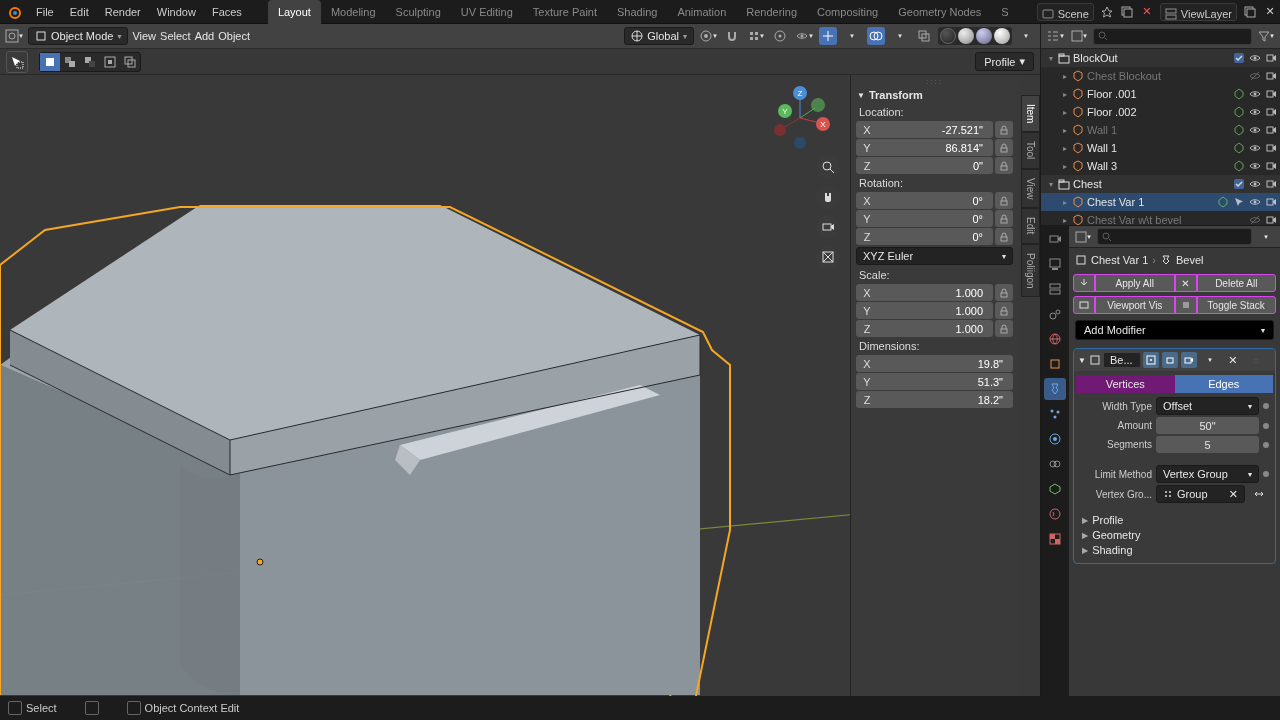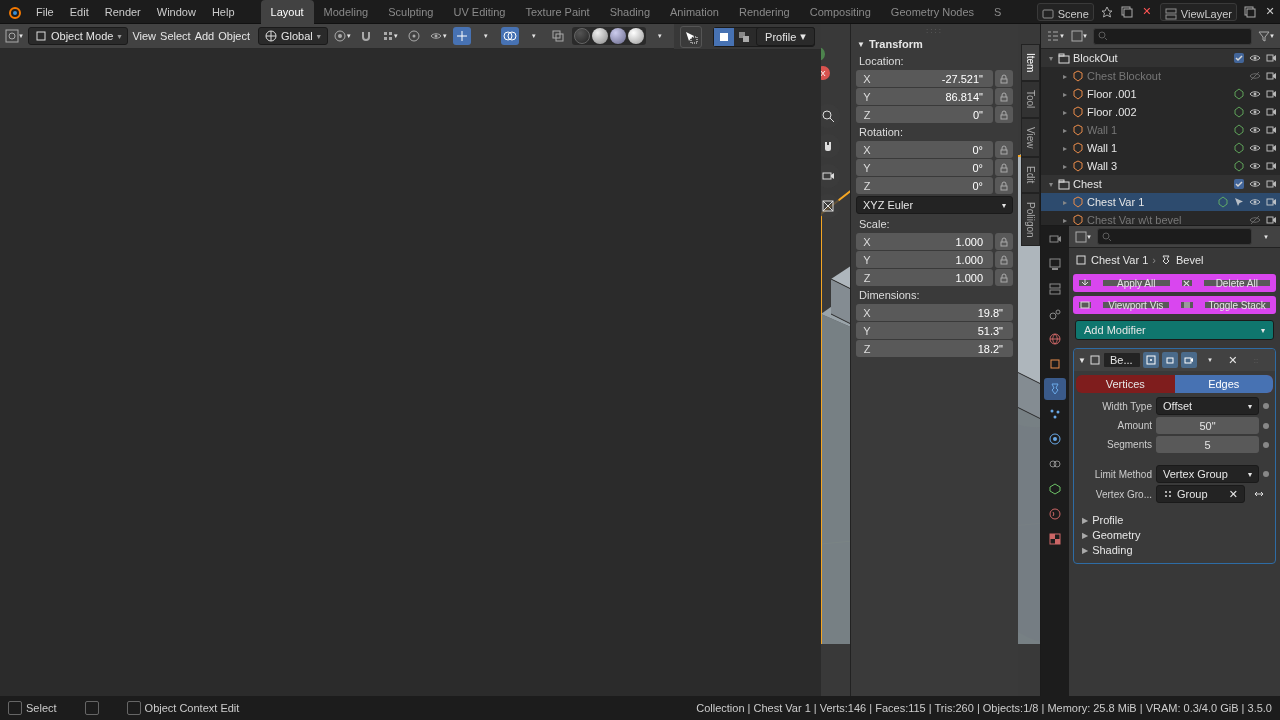--- a/index.html
+++ b/index.html
@@ -11,21 +11,21 @@
 .tabs .tab{padding:0 10px;line-height:24px;color:#8a8a8a;cursor:pointer}
 .tabs .tab.active{background:#424242;color:#fff;border-radius:4px 4px 0 0}
 .tabs .tab.cut{width:10px;overflow:hidden}
 .topright{margin-left:auto;display:flex;align-items:center;height:24px;color:#ccc}
 .scenebox,.layerbox{display:flex;align-items:flex-end;background:#232323;border:1px solid #3a3a3a;height:18px;border-radius:3px;margin:0 3px;padding:0 4px}
 .scenebox .sicon,.layerbox .sicon{width:12px;height:12px;margin-right:4px;opacity:.8}
 .icobtn{width:18px;height:18px;display:flex;align-items:center;justify-content:center;border-radius:3px;margin:0 1px;cursor:pointer}
 .icobtn.red{color:#f55}
 
 .main{display:flex;height:672px}
-.vp-wrap{width:1040px;display:flex;}
+.vp-wrap{width:1040px;display:flex;flex-direction:column}
 .vp-header{height:25px;background:#424242;display:flex;align-items:center;padding:0 4px;gap:4px;border-bottom:1px solid #2a2a2a}
 .dd{display:flex;align-items:center;background:#2a2a2a;border:1px solid #1a1a1a;border-radius:3px;height:18px;padding:0 6px;cursor:pointer;gap:4px}
 .dd .arr{font-size:8px;opacity:.6}
 .vp-header .right{margin-left:auto;display:flex;align-items:center;gap:4px}
 .shading{display:flex;background:#2a2a2a;border-radius:3px;padding:1px}
 .shading .sball{width:16px;height:16px;border-radius:50%;margin:0 1px;cursor:pointer}
 
 .toolrow{height:26px;background:#383838;display:flex;align-items:center;padding:0 6px;border-bottom:1px solid #2a2a2a;position:relative}
 .toolrow .tbtn{width:22px;height:22px;border:1px solid #2a2a2a;background:#3a3a3a;border-radius:3px;margin-right:3px;display:flex;align-items:center;justify-content:center;cursor:pointer}
 .toolrow .tbtn.cursor{background:#3a3a3a;border-color:#555}
@@ -72,31 +72,31 @@
 .orow .ric .ri{width:14px;height:14px;display:flex;align-items:center;justify-content:center;opacity:.8;cursor:pointer}
 
 .propwrap{flex:1;display:flex;border-top:1px solid #1a1a1a}
 .ptabs{width:28px;background:#1c1c1c;display:flex;flex-direction:column;align-items:center;padding-top:2px;gap:3px}
 .ptabs .pt{width:22px;height:22px;border-radius:3px;display:flex;align-items:center;justify-content:center;cursor:pointer}
 .ptabs .pt.active{background:#3a5a8a}
 .props{flex:1;background:#383838;display:flex;flex-direction:column;overflow:auto}
 .props .phead{height:22px;display:flex;align-items:center;padding:0 4px;background:#424242;gap:4px;border-bottom:1px solid #222}
 .props .pbread{height:24px;display:flex;align-items:center;padding:0 6px;gap:4px;font-size:11px}
 .props .btnrow{display:flex;margin:2px 4px;gap:0}
-.props .bbtn{flex:1;background:#595959;border:6px solid #d946ef;height:18px;display:flex;align-items:center;justify-content:center;cursor:pointer;font-size:10px}
+.props .bbtn{flex:1;background:#595959;border:1px solid #d946ef;height:18px;display:flex;align-items:center;justify-content:center;cursor:pointer;font-size:10px}
 .props .bbtn:first-child{border-radius:3px 0 0 3px}
 .props .bbtn:last-child{border-radius:0 3px 3px 0}
 .props .bbtn.icon{flex:0 0 22px}
-.props .addmod{margin:4px 6px;background:#0f766e;border:1px solid #1a1a1a;border-radius:3px;height:20px;display:flex;align-items:center;padding:0 8px;cursor:pointer}
+.props .addmod{margin:4px 6px;background:#000000;border:1px solid #1a1a1a;border-radius:3px;height:20px;display:flex;align-items:center;padding:0 8px;cursor:pointer}
 .props .addmod .arr{margin-left:auto;font-size:8px}
 .modpanel{margin:4px;border:1px solid #2e6ca5;border-radius:4px;background:#3a3a3a;padding-bottom:4px}
 .modpanel .mhdr{display:flex;align-items:center;height:22px;padding:0 4px;gap:3px;background:#424242;border-radius:4px 4px 0 0}
 .modpanel .mhdr .mname{background:#232323;border-radius:1px;padding:1px 6px;width:36px;overflow:hidden}
 .modpanel .mhdr .tg{width:16px;height:16px;background:#4a6a8a;border-radius:2px;display:flex;align-items:center;justify-content:center;cursor:pointer}
-.modpanel .seg2{display:flex;margin:4px 2px;background:#7f1d1d;border-radius:6px;overflow:hidden}
+.modpanel .seg2{display:flex;margin:4px 2px;background:#701a75;border-radius:0;overflow:hidden}
 .modpanel .seg2 .s{flex:1;text-align:center;padding:3px 0;cursor:pointer}
 .modpanel .seg2 .s.active{background:#4772b3;color:#fff}
 .modpanel .prow{display:flex;align-items:center;margin:2px 6px;gap:4px}
 .modpanel .prow .pl{width:72px;text-align:right;color:#ccc;font-size:10px}
 .modpanel .prow .pv{flex:1;background:#595959;border-radius:3px;height:17px;display:flex;align-items:center;justify-content:center;position:relative}
 .modpanel .prow .psel{flex:1;background:#232323;border:1px solid #1a1a1a;border-radius:3px;height:18px;display:flex;align-items:center;padding:0 6px;cursor:pointer}
 .modpanel .prow .psel .arr{margin-left:auto;font-size:8px}
 .modpanel .prow .dot{width:6px;height:6px;border-radius:50%;background:#888}
 .modpanel .sub{display:flex;align-items:center;margin:3px 8px;gap:4px;cursor:pointer}
 .modpanel .sub .tri{font-size:8px;color:#aaa}
@@ -114,21 +114,21 @@
   <div class="logo">
     <svg width="16" height="16" viewBox="0 0 16 16">
         <circle cx="9" cy="9" r="5" fill="none" stroke="#f57900" stroke-width="2"></circle>
         <circle cx="9" cy="9" r="2" fill="#3b8dd1"></circle>
       </svg>
   </div>
   <div class="mi">File</div>
   <div class="mi">Edit</div>
   <div class="mi">Render</div>
   <div class="mi">Window</div>
-  <div class="mi">Help</div>
+  <div class="mi">Faces</div>
   <div class="tabs">
     <div class="tab active">Layout</div>
     <div class="tab">Modeling</div>
     <div class="tab">Sculpting</div>
     <div class="tab">UV Editing</div>
     <div class="tab">Texture Paint</div>
     <div class="tab">Shading</div>
     <div class="tab">Animation</div>
     <div class="tab">Rendering</div>
     <div class="tab">Compositing</div>
@@ -1098,14 +1098,13 @@
       <span class="mico"></span>
       <span>Select</span>
     </div>
   <div class="sitem">
       <span class="mico"></span>
     </div>
   <div class="sitem">
       <span class="mico"></span>
       <span>Object Context Edit</span>
     </div>
-  <div class="rt">Collection | Chest Var 1  |  Verts:146  |  Faces:115  |  Tris:260  |  Objects:1/8  |  Memory: 25.8 MiB  |  VRAM: 0.3/4.0 GiB  |  3.5.0</div>
 </div>
 
 </body></html>

